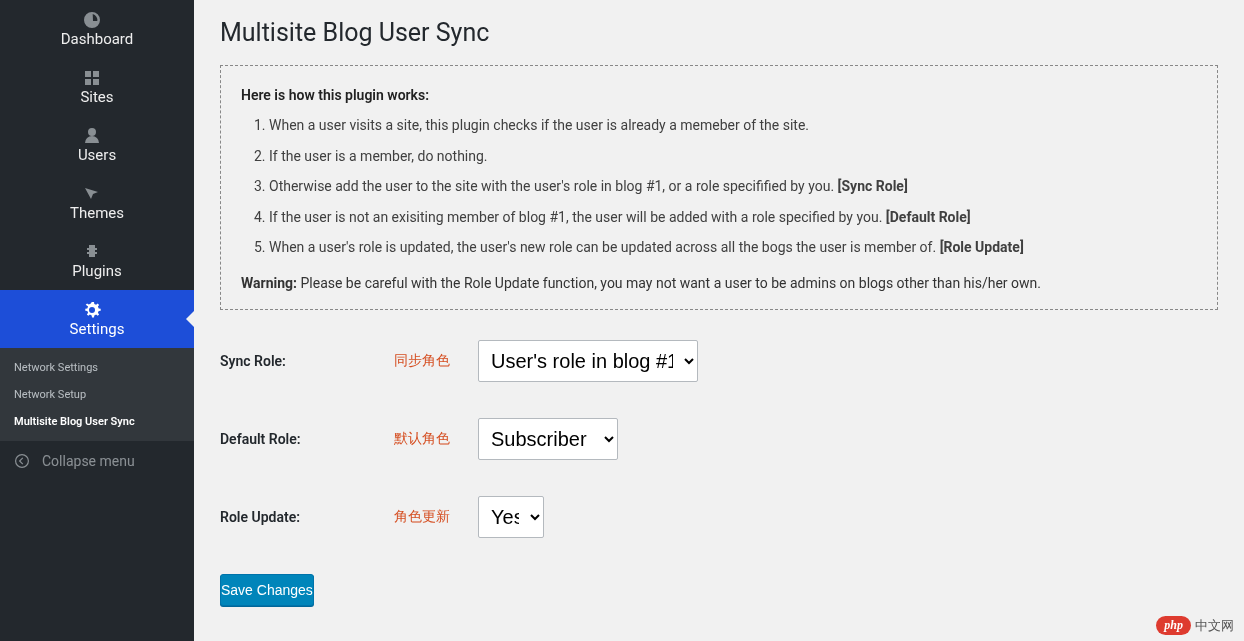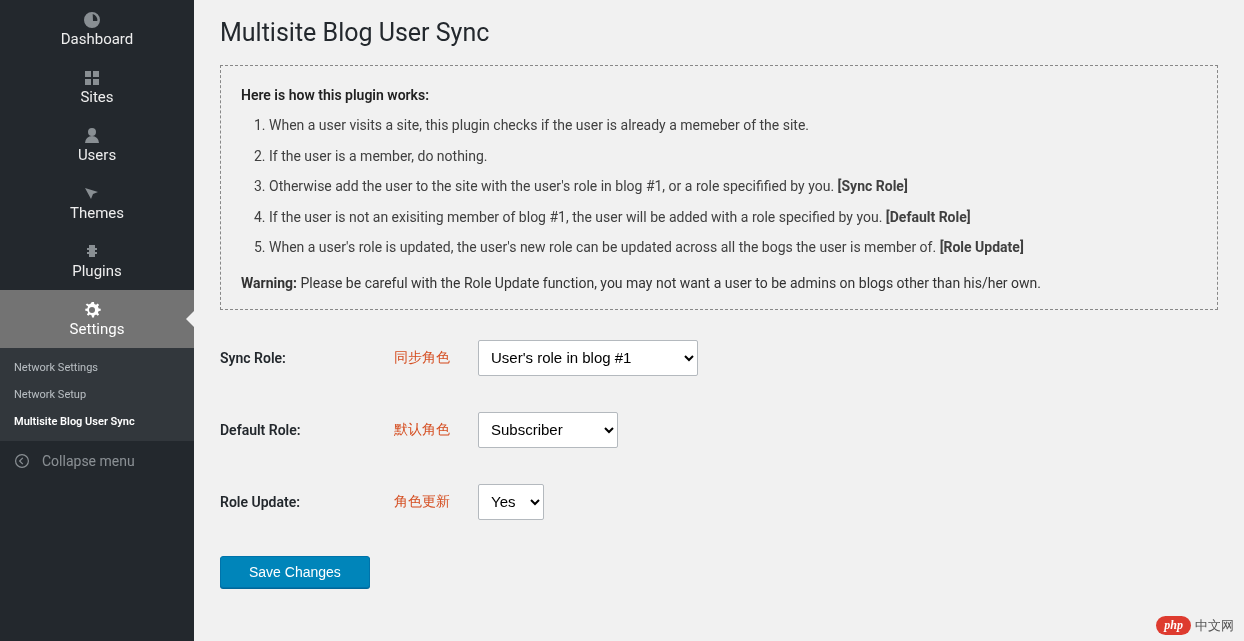--- a/index.html
+++ b/index.html
@@ -30,21 +30,21 @@
   width: 20px;
   height: 20px;
   margin-right: 10px;
   display: inline-flex;
   align-items: center;
   justify-content: center;
   fill: rgba(240,245,250,.5);
   color: rgba(240,245,250,.5);
 }
 .menu-item.active {
-  background: #737373;
+  background: #1d4ed8;
   color: #fff;
   position: relative;
 }
 .menu-item.active .icon { fill: #fff; color: #fff; }
 .menu-item.active::after {
   content: "";
   position: absolute;
   right: 0;
   top: 50%;
   transform: translateY(-50%);
@@ -105,32 +105,32 @@
   width: 174px;
   font-weight: 600;
   color: #23282d;
 }
 .form-row .ann {
   width: 84px;
   color: #d54e21;
   font-size: 14px;
 }
 select {
-  font-size: 15px;
+  font-size: 20px;
   padding: 4px 8px;
   background: #fff;
   border: 1px solid #b4b9be;
   border-radius: 2px;
-  height: 36px;
+  height: 42px;
 }
 .button-primary {
   background: #0085ba;
   border: 1px solid #0073aa;
   color: #fff;
-  padding: 7px 28px;
+  padding: 7px 0;
   font-size: 14px;
   border-radius: 3px;
   cursor: pointer;
   box-shadow: 0 1px 0 #006799;
 }
 .watermark {
   position: fixed;
   right: 10px;
   bottom: 6px;
   display: flex;

